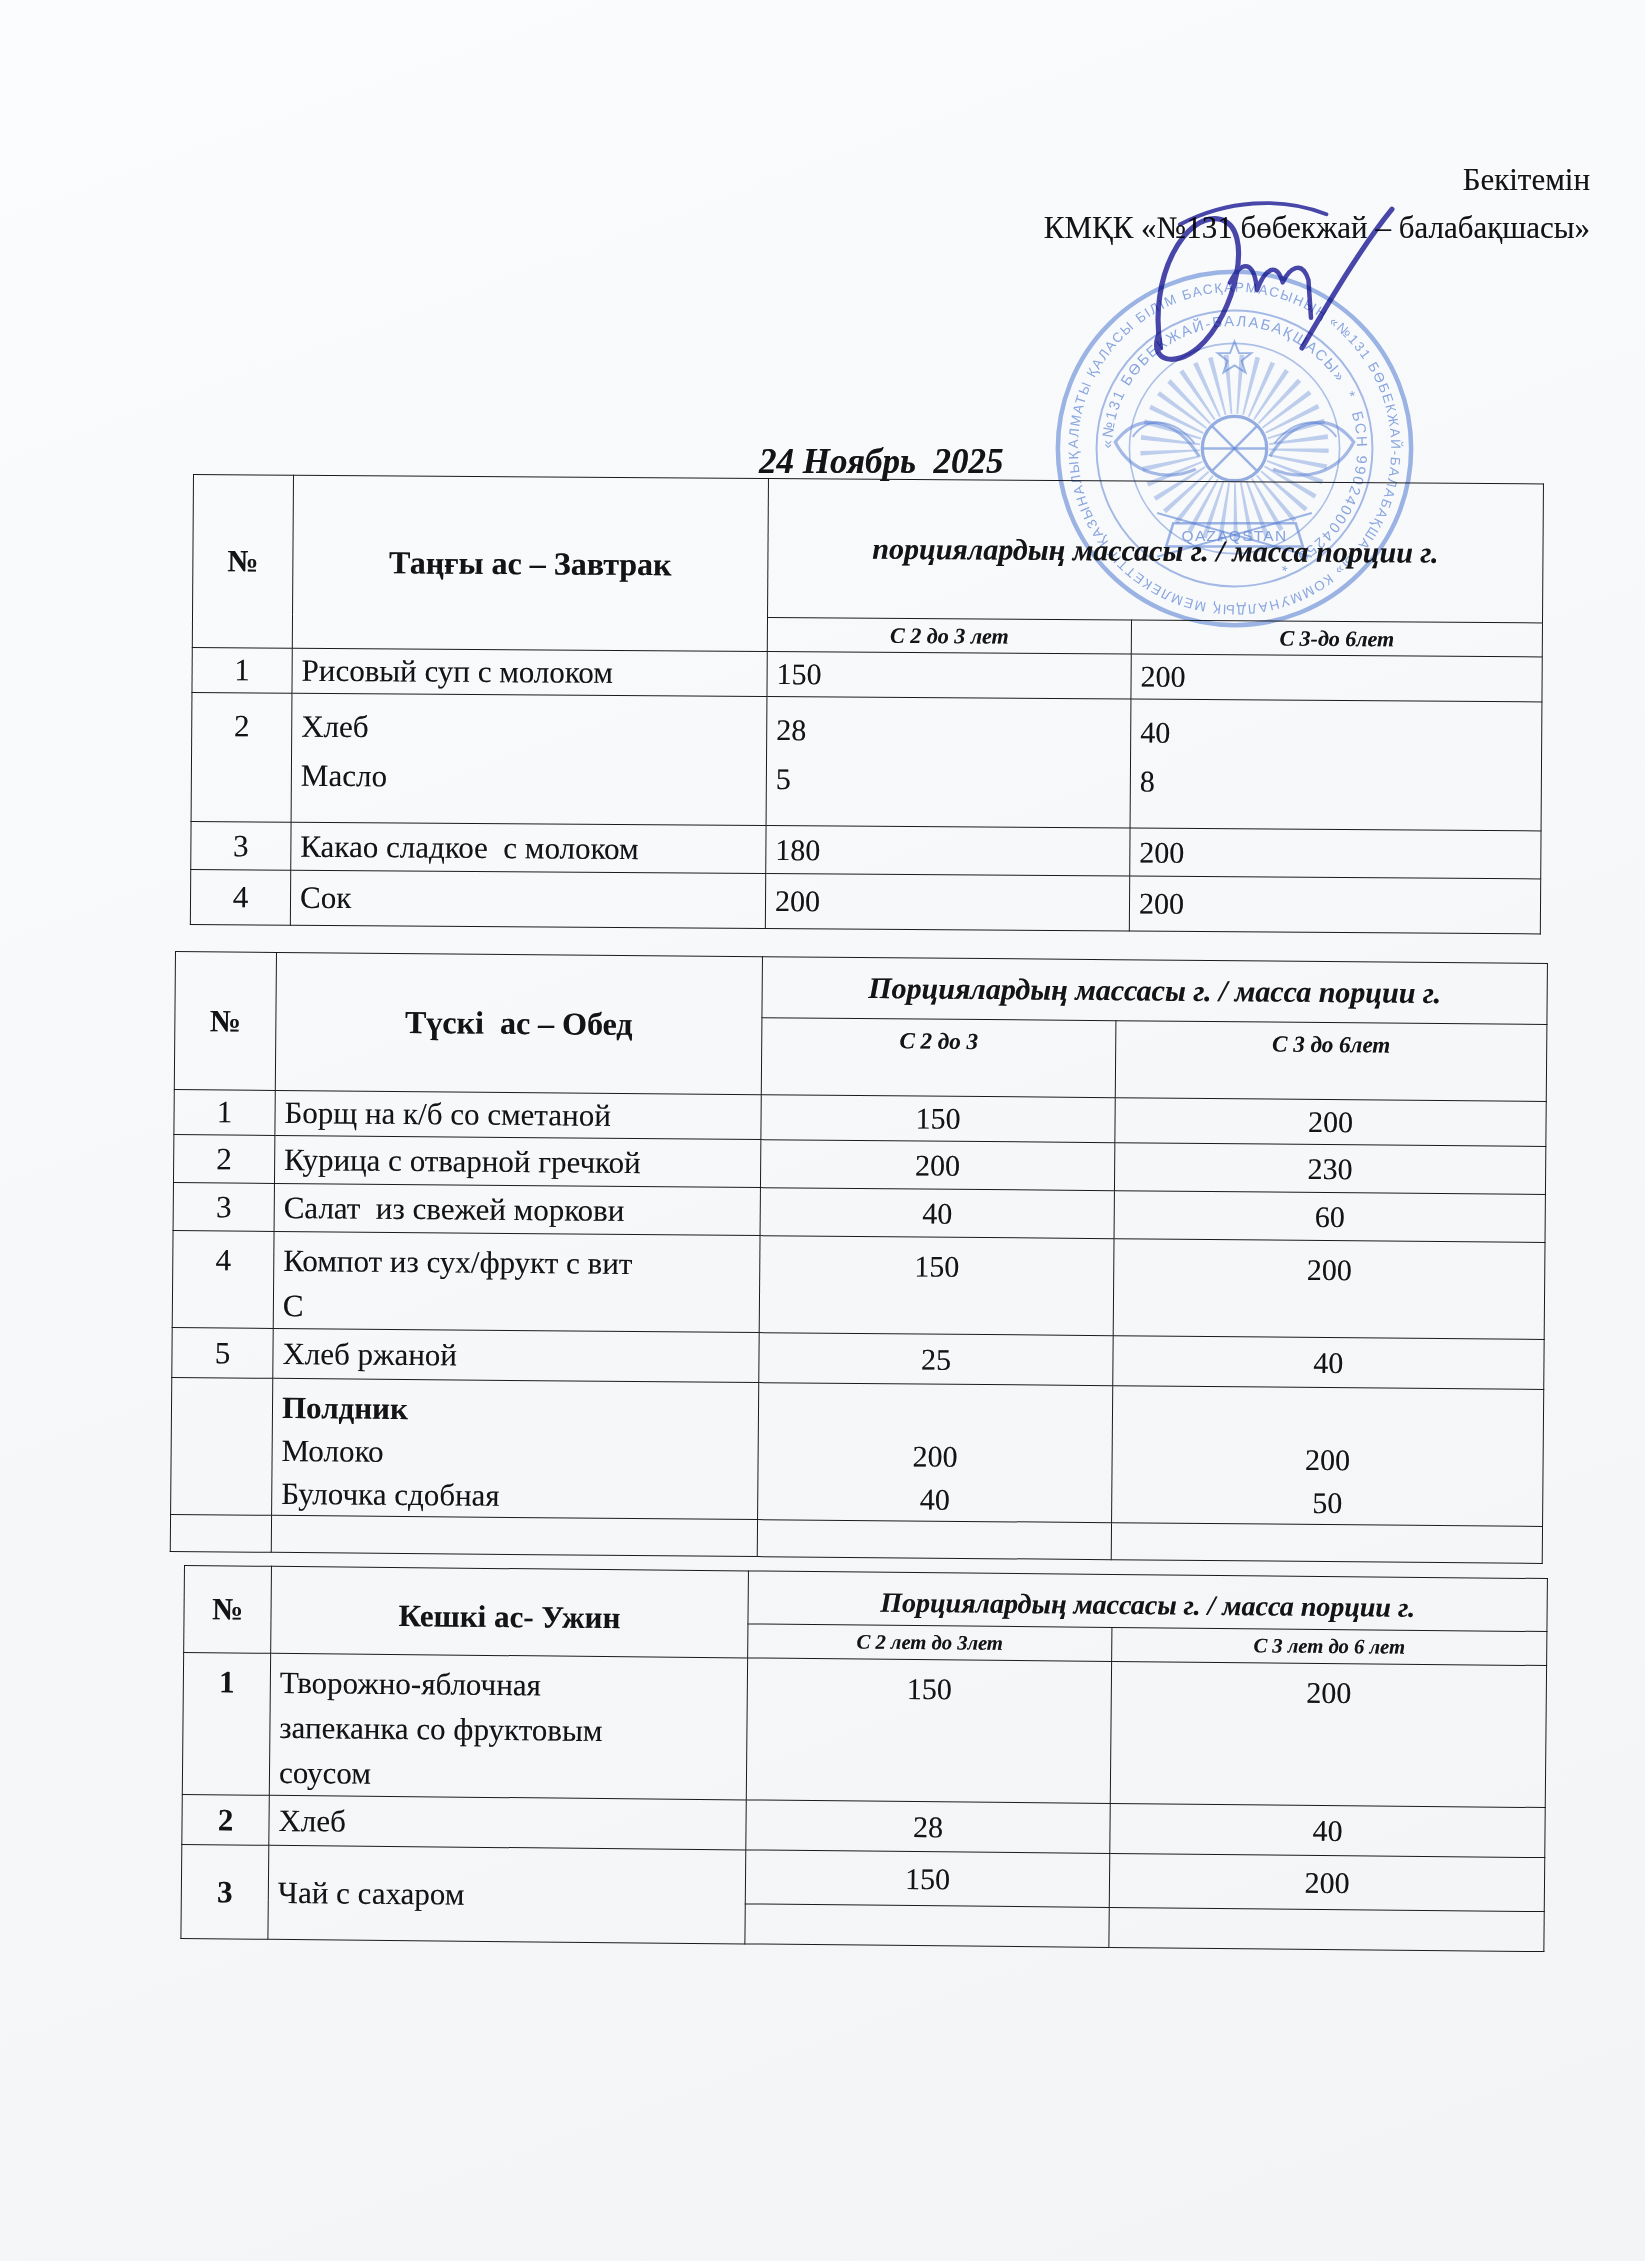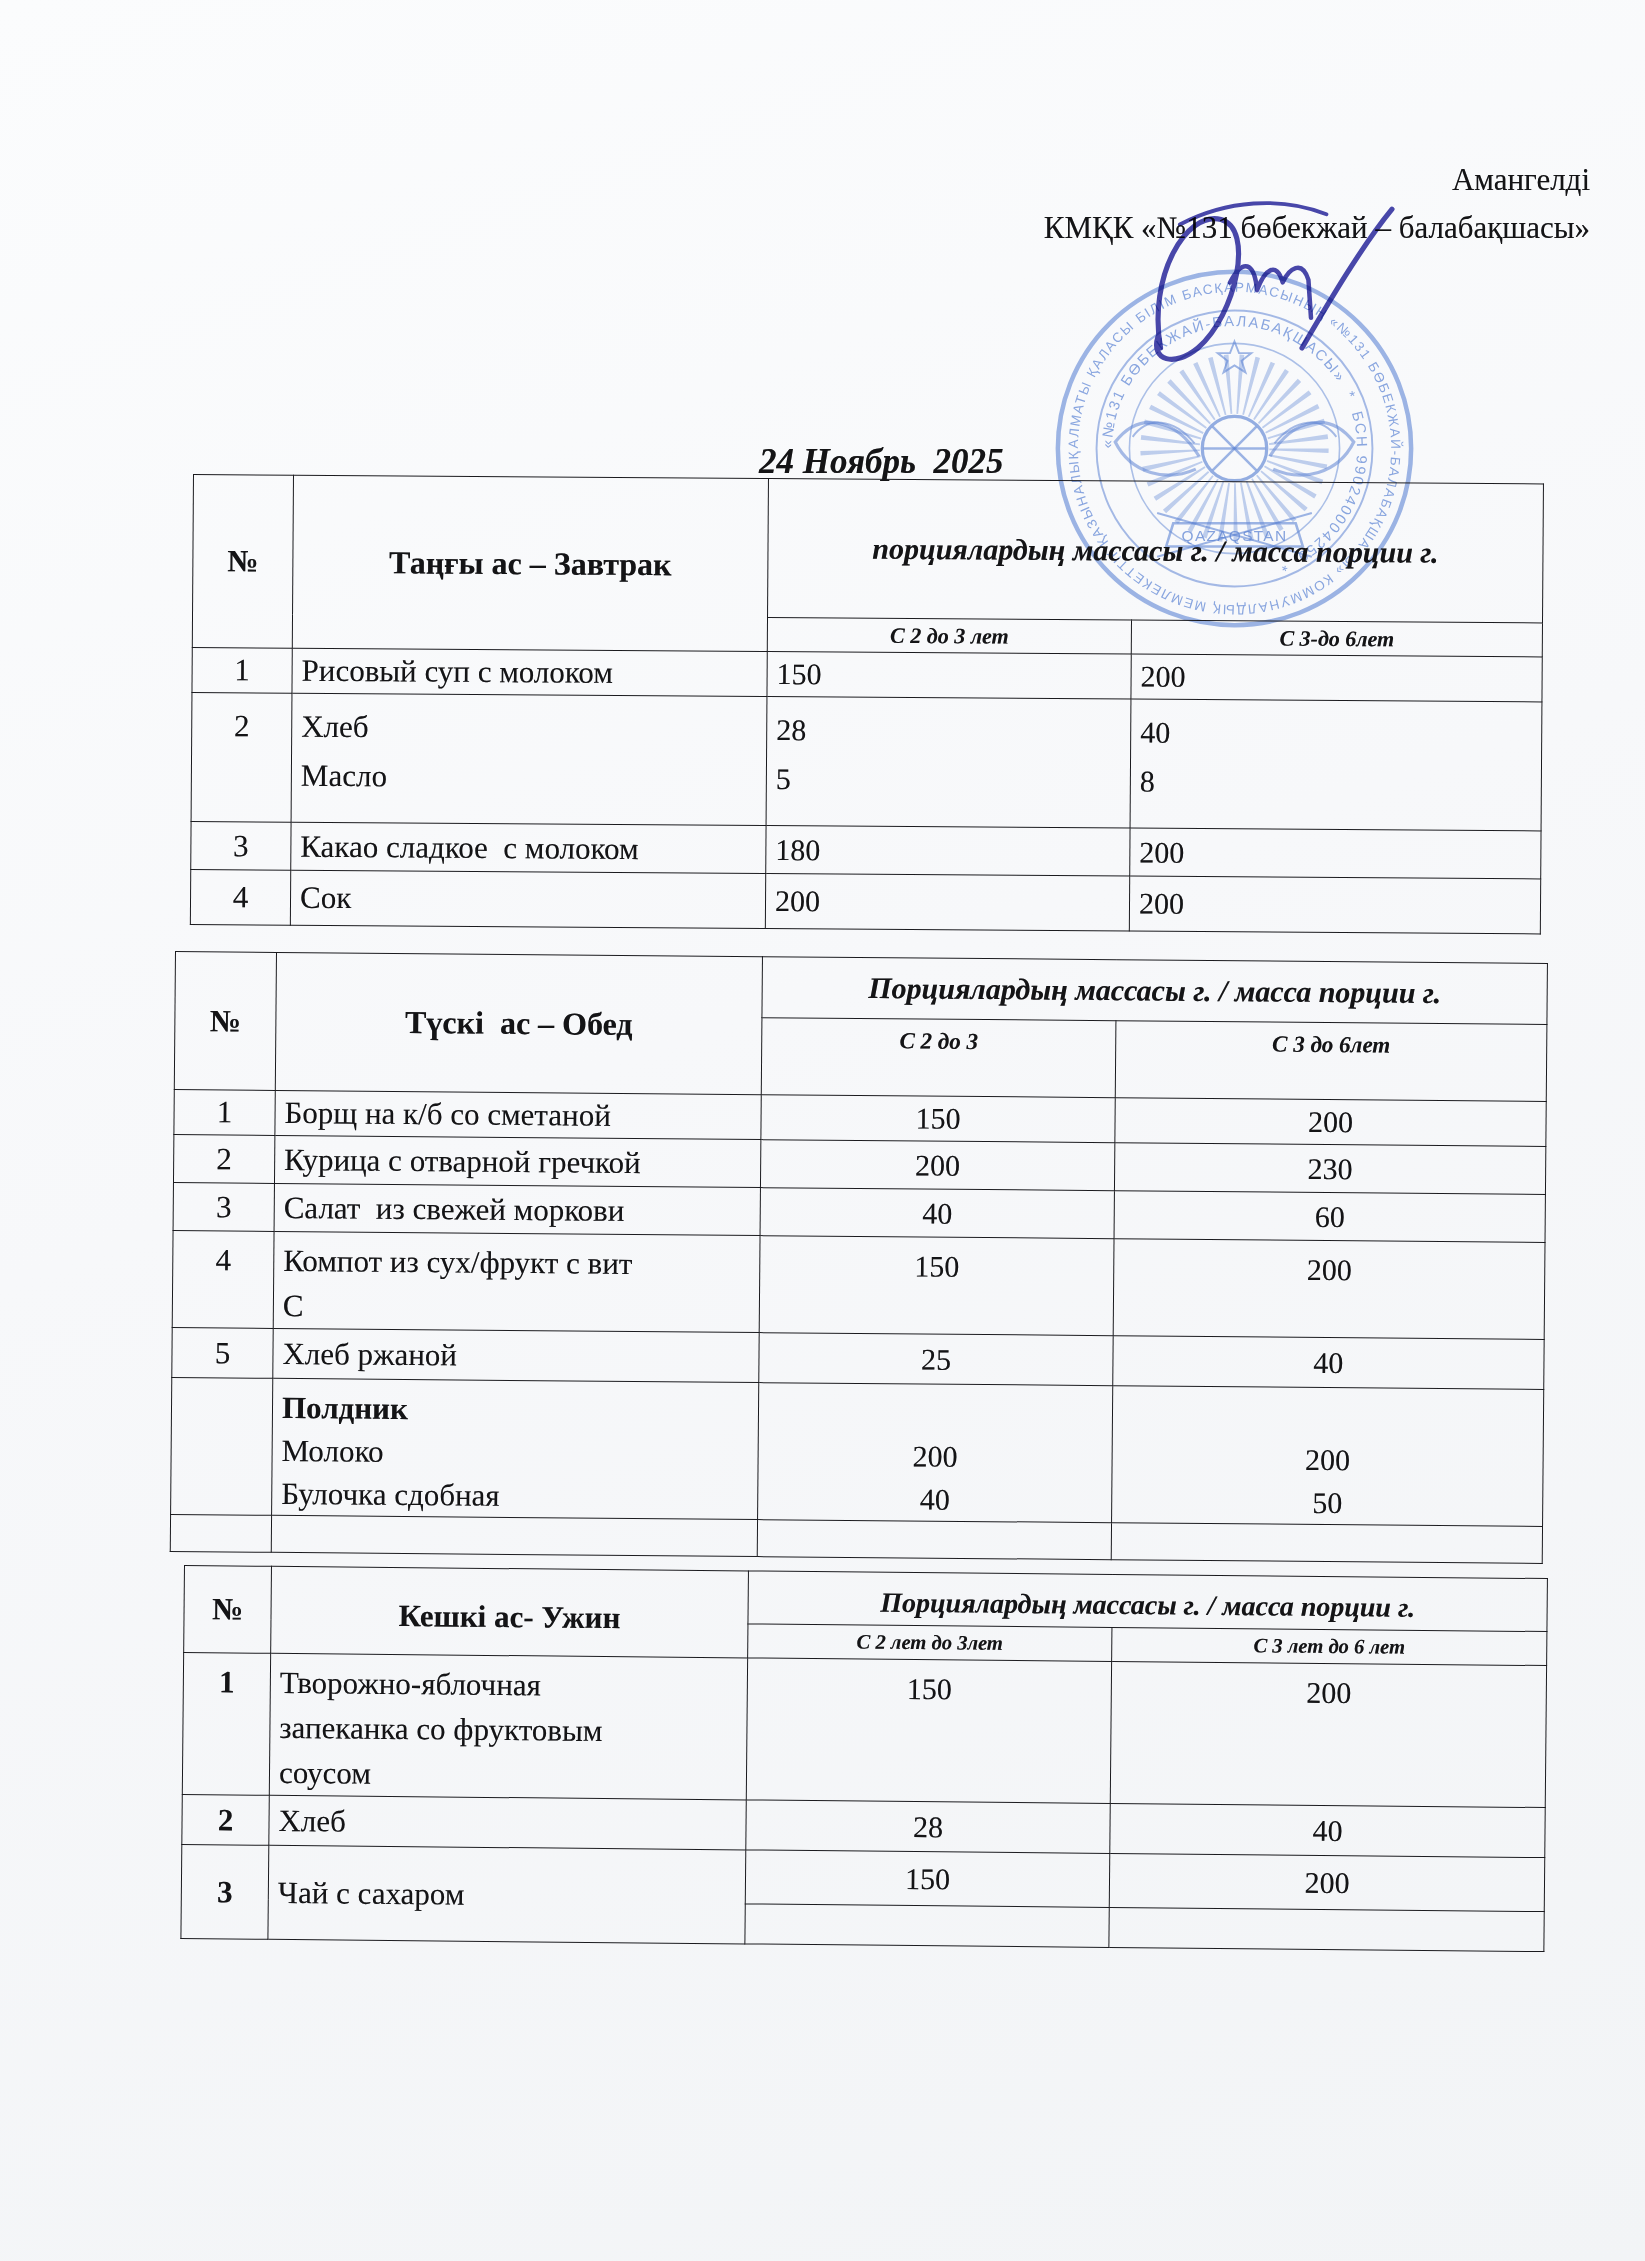--- a/index.html
+++ b/index.html
@@ -89,21 +89,21 @@
   .t3 tr.r2{height:50px;}
   .t3 tr.r3a{height:54px;}
   .t3 tr.r3b{height:40px;}
 </style>
 </head>
 <body>
 
 <div class="sheet">
 
   <div class="approval">
-    <div data-bind="approval.line1">Амангелді</div>
+    <div data-bind="approval.line1">Бекітемін</div>
     <div data-bind="approval.line2">КМҚК «№131 бөбекжай – балабақшасы»</div>
   </div>
 
   <svg class="signature" width="303" height="180" viewBox="0 0 470 280">
     <g fill="none" stroke-linecap="round" stroke-linejoin="round" stroke="#403ea8">
       <path d="M78,252 C58,140 118,38 172,52 C224,66 196,200 136,252 C100,282 62,272 74,234" stroke-width="8"></path>
       <path d="M108,60 C180,22 266,16 336,44" stroke-width="6"></path>
       <path d="M186,150 C206,112 224,118 228,162 C240,130 258,116 268,150 C278,128 298,114 308,146 L312,205" stroke-width="7"></path>
       <path d="M298,252 C340,180 392,92 438,36" stroke-width="8"></path>
     </g>

